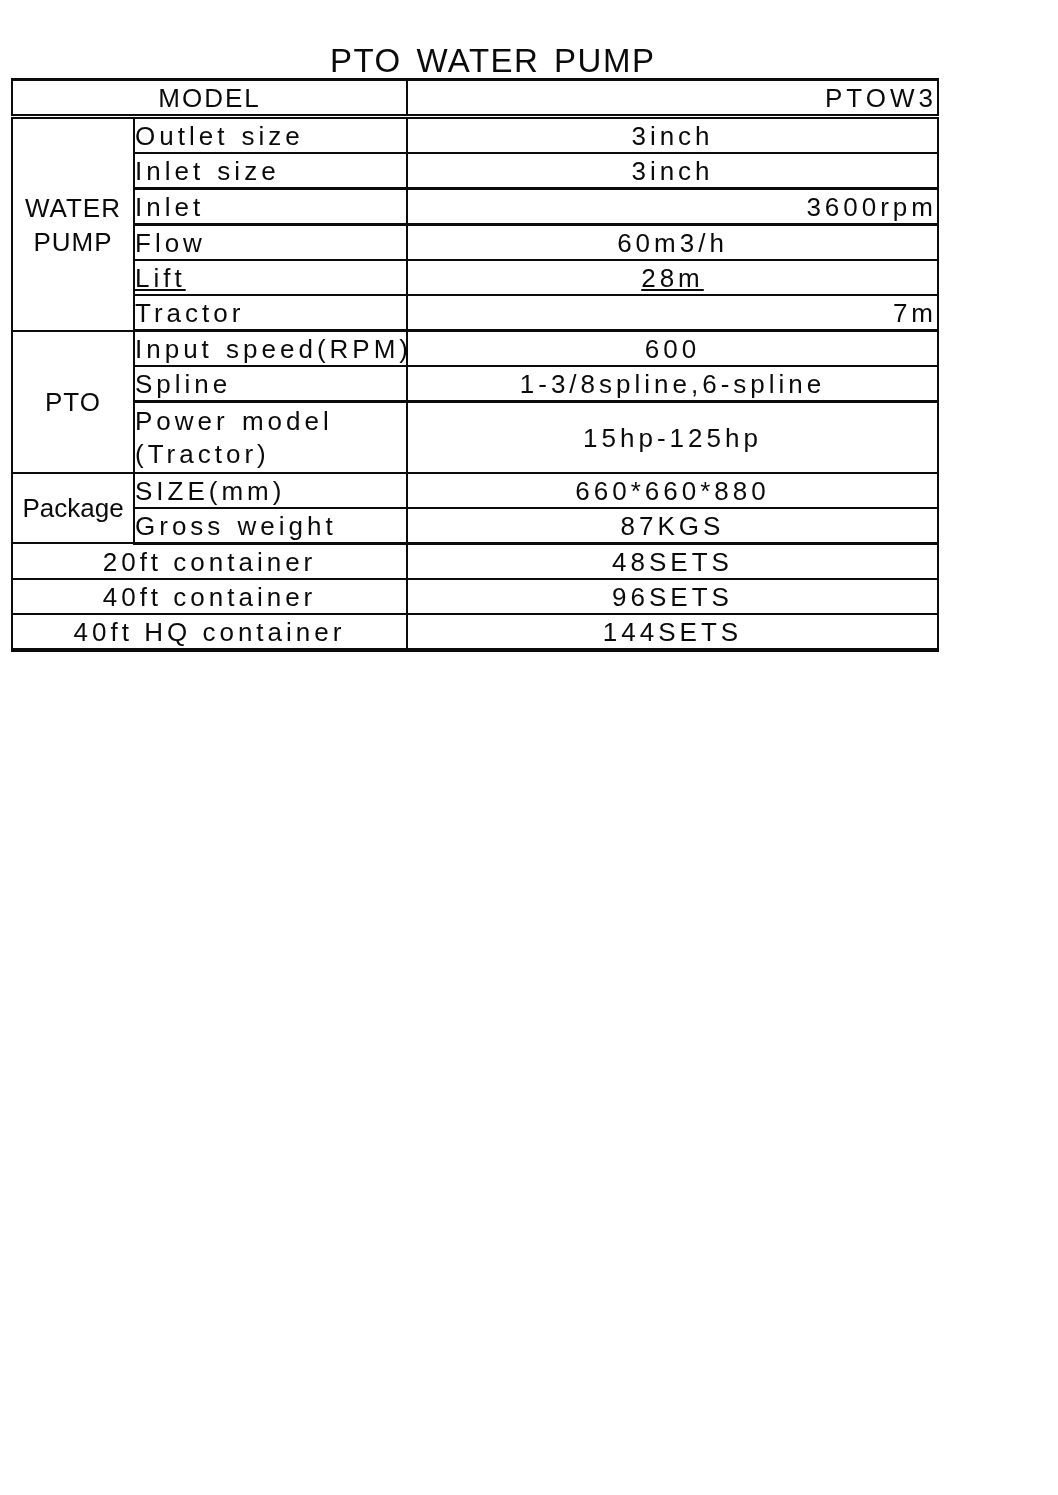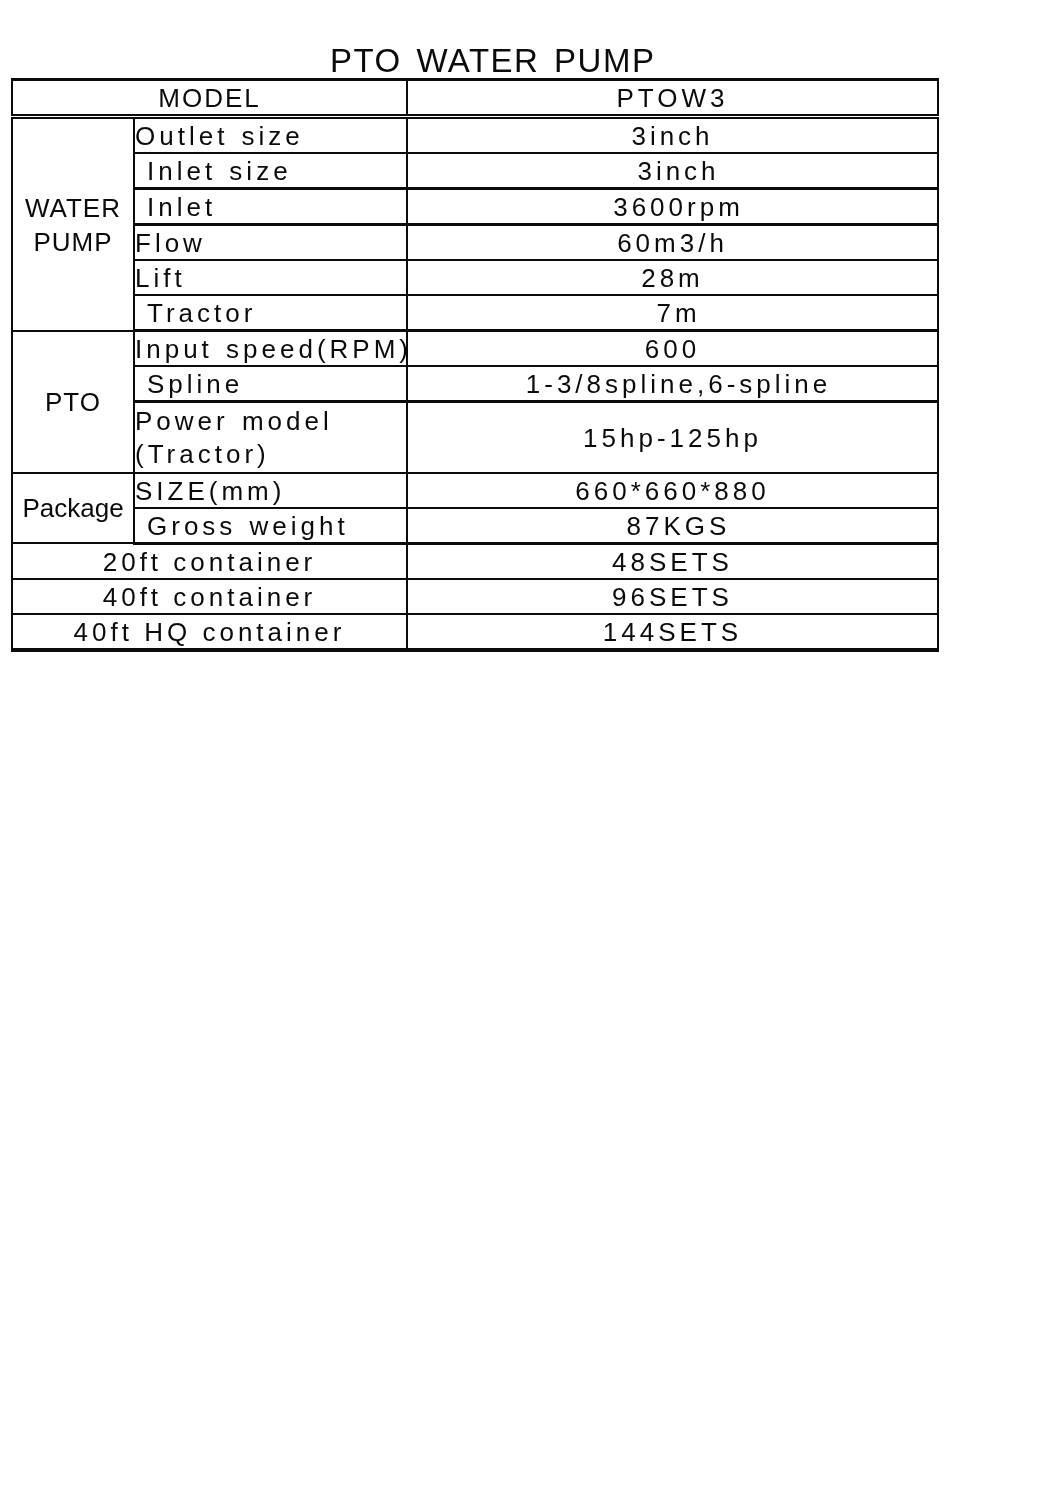--- a/index.html
+++ b/index.html
@@ -26,40 +26,40 @@
   table.spec td{
     border:2px solid #0b0b0b;
     padding:2px 0 0 0;
     font-size:26px;
     white-space:nowrap;overflow:hidden;
     vertical-align:middle;
   }
   
   td.lab{text-align:left;padding-left:5px;letter-spacing:4px;word-spacing:2px;}
   td.val{text-align:center;letter-spacing:4px;border-right:none;}
-  td.val.boxed{border-right:2px solid #0b0b0b;}
+  td.val.boxed{border-right:2px solid #0b0b0b;text-align:right;}
   td.grp{text-align:center;letter-spacing:1px;}
   td.hdr{text-align:center;letter-spacing:2px;}
   td.span2{text-align:center;letter-spacing:4px;}
   .gline{line-height:34px;text-align:center;}
   .pline{line-height:33px;text-align:left;}
   .small-val{font-size:23px;}
 
   
   tr.top td{border-top:3px solid #0b0b0b;}
   td.ledge{border-left:3px solid #0b0b0b;}
   tr.hdr-row td{border-bottom:5px double #0b0b0b;}
-  tr.hb td{border-bottom-width:3px;padding-left:12px;}
+  tr.hb td{border-bottom-width:3px;}
   td.hbc{border-bottom-width:3px;}
   tr.last td{border-bottom:4px solid #0b0b0b;}
 
   
   tr.h29{height:29px;} tr.h30{height:30px;} tr.h31{height:31px;}
   tr.h32{height:32px;} tr.h33{height:33px;} tr.h34{height:34px;}
-  tr.h35{height:35px;} tr.h71{height:71px;margin-left:45px;}
+  tr.h35{height:35px;text-decoration:underline;} tr.h71{height:71px;margin-left:45px;}
 </style>
 </head>
 <body>
 
 <div class="page">
 
   <div class="doc-title">PTO WATER PUMP</div>
 
   <table class="spec">
     <colgroup>

